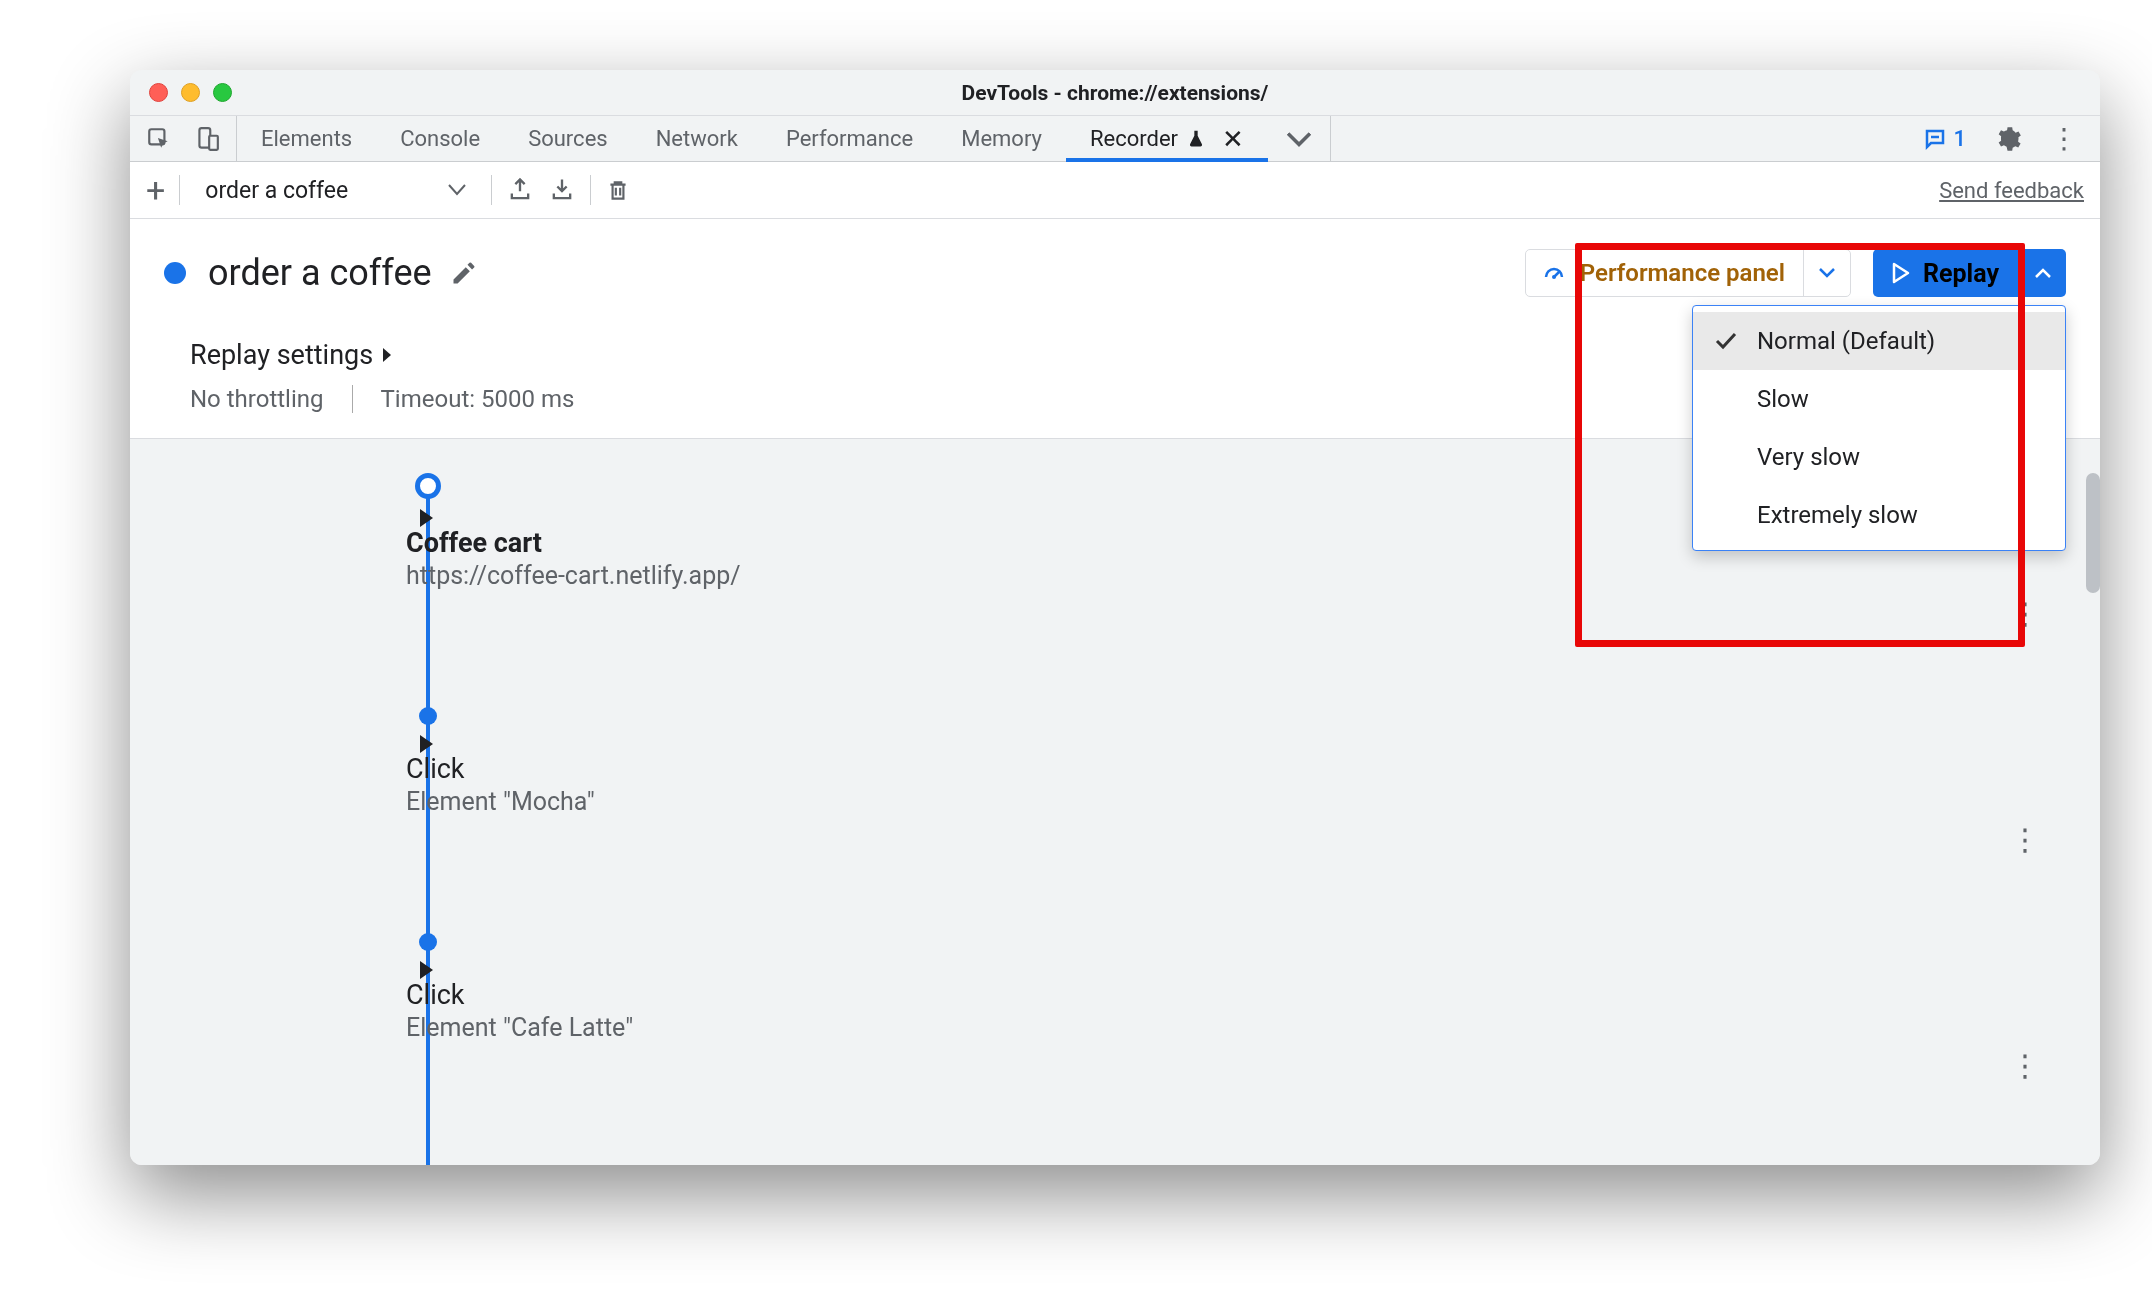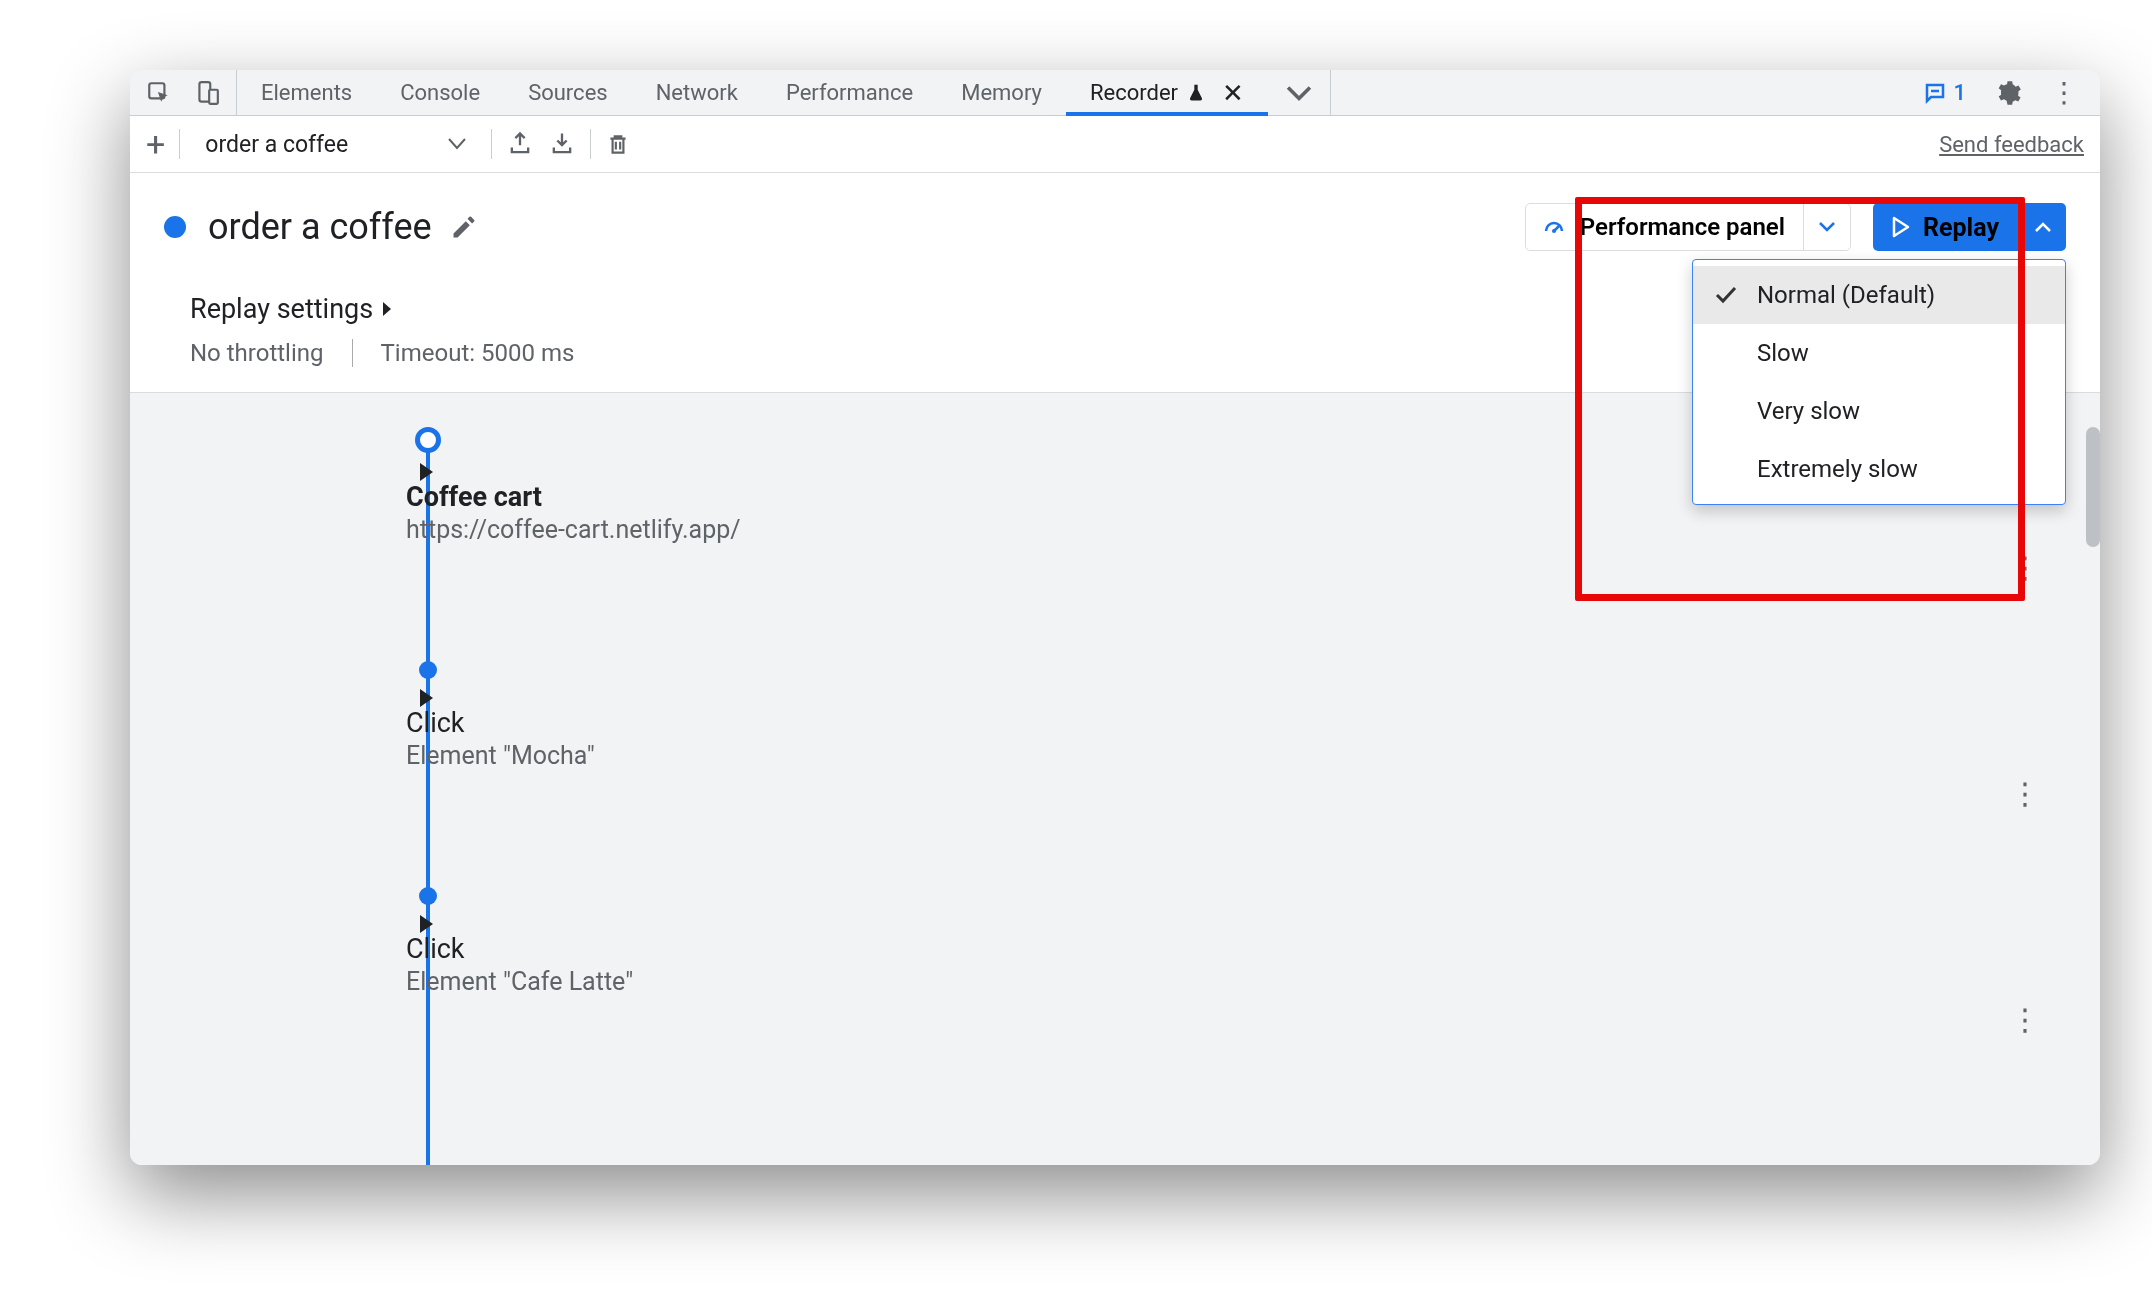--- a/index.html
+++ b/index.html
@@ -162,21 +162,21 @@
     display: flex; align-items: center;
     border: 1px solid #dadce0;
     border-radius: 5px;
     height: 48px;
     background: #fff;
     overflow: hidden;
   }
   .perf-panel-btn .pp-main {
     display: flex; align-items: center;
     padding: 0 18px 0 16px;
-    color: #000000;
+    color: #a16207;
     font-size: 24px;
     font-weight: 600;
     gap: 14px;
     border-right: 1px solid #dadce0;
     height: 100%;
   }
   .perf-panel-btn .pp-caret {
     width: 46px;
     display: flex; align-items: center; justify-content: center;
     color: #1a73e8;
@@ -313,20 +313,28 @@
     background: #bdc1c6;
     border-radius: 7px;
   }
   svg { display: block; }
 </style>
 </head>
 <body>
 
 <div class="window">
 
+  <div class="titlebar">
+    <div class="traffic-lights">
+      <div class="traffic-dot tl-red"></div>
+      <div class="traffic-dot tl-yellow"></div>
+      <div class="traffic-dot tl-green"></div>
+    </div>
+    <div class="titlebar-title">DevTools - chrome://extensions/</div>
+  </div>
 
   <div class="tabstrip">
     <div class="tab-left-icons">
       <span>
         <svg width="26" height="26" viewBox="0 0 24 24">
             <rect x="3" y="3" width="14" height="14" fill="none" stroke="#5f6368" stroke-width="2" rx="2"></rect>
             <path d="M11 11 L20 14 L16 16 L14 20 Z" fill="#5f6368"></path>
           </svg>
       </span>
       <span>

